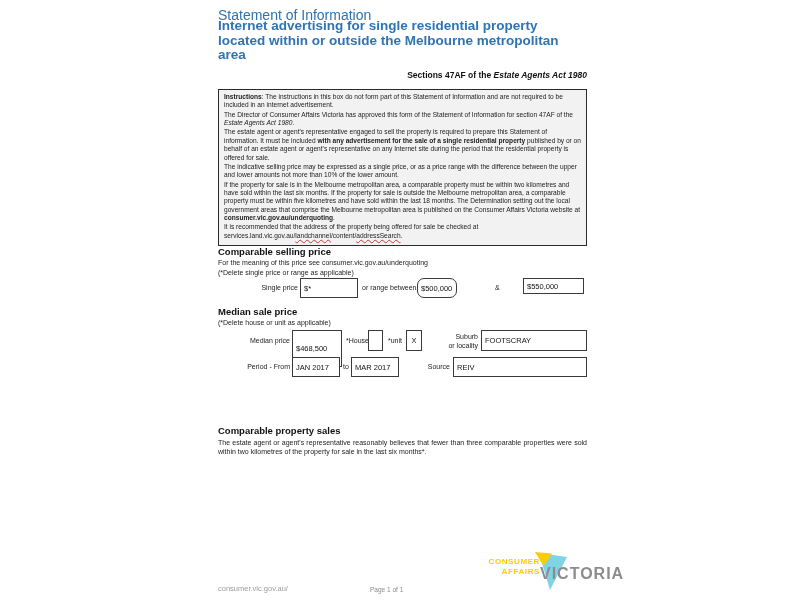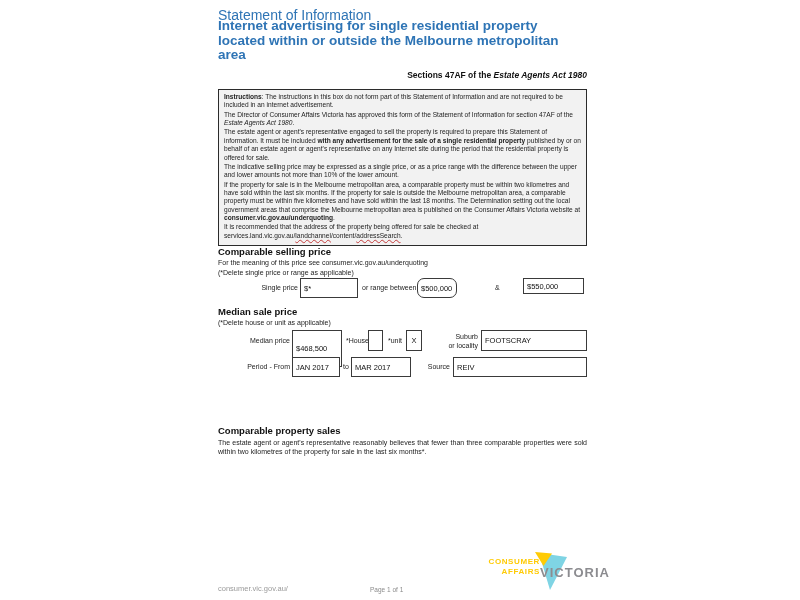--- a/index.html
+++ b/index.html
@@ -35,21 +35,21 @@
     font-family:"Liberation Sans","DejaVu Sans",sans-serif;
     font-size:7.5px;color:#111;padding:0 3px;outline:none;
   }
   .field.center{text-align:center;padding:0;}
   .vc20{line-height:20px;} .vc21{line-height:21px;}
   .two-line{line-height:9px;}
   .just{text-align:justify;}
   
   .logo-txt{font-weight:bold;letter-spacing:0.6px;}
   .logo-yellow{color:#ffcb05;font-size:8px;text-align:right;width:60px;}
-  .logo-gray{color:#8c8c90;font-size:13px;letter-spacing:1px;}
+  .logo-gray{color:#8c8c90;font-size:16px;letter-spacing:1px;}
   
   .footer-url{left:218px;top:584px;font-size:7.5px;color:#9a9a9a;}
   .footer-page{left:370px;top:586px;font-size:6.5px;color:#8a8a8a;}
 </style>
 </head>
 <body>
 
 <div class="abs kicker">Statement of Information</div>
 <div class="abs title">
   <div>Internet advertising for single residential property</div>
@@ -91,21 +91,21 @@
 <input class="abs field center" style="left: 406px; top: 330px; width: 16px; height: 21px;" value="X">
 <div class="abs lbl r two-line" style="left:440px;top:332px;width:38px;">
   <div>Suburb</div>
   <div>or locality</div>
 </div>
 <input class="abs field" style="left: 481px; top: 330px; width: 106px; height: 21px;" value="FOOTSCRAY">
 
 <div class="abs lbl r vc20" style="left:218px;top:357px;width:72px;">Period - From</div>
 <input class="abs field" style="left: 292px; top: 357px; width: 48px; height: 20px;" value="JAN 2017">
 <div class="abs lbl vc20" style="left:343px;top:357px;">to</div>
-<input class="abs field" style="left: 351px; top: 357px; width: 60px; height: 20px;" value="MAR 2017">
+<input class="abs field" style="left: 351px; top: 357px; width: 48px; height: 20px;" value="MAR 2017">
 <div class="abs lbl r vc20" style="left:410px;top:357px;width:40px;">Source</div>
 <input class="abs field" style="left: 453px; top: 357px; width: 134px; height: 20px;" value="REIV">
 
 <div class="abs sec-h" style="left:218px;top:425px;">Comparable property sales</div>
 <div class="abs note just" style="left:218px;top:438px;width:369px;line-height:1.3;">The estate agent or agent's representative reasonably believes that fewer than three comparable properties were sold within two kilometres of the property for sale in the last six months*.</div>
 
 <div class="abs" style="left:480px;top:552px;width:112px;height:40px;">
   <svg class="abs" style="left:55px;top:0px;" width="32" height="38" viewBox="0 0 32 38">
     <polygon points="4,1 32,5 15,38" fill="#7fd4e4"></polygon>
     <polygon points="0,0 17,1.5 8.5,14" fill="#ffcb05"></polygon>

